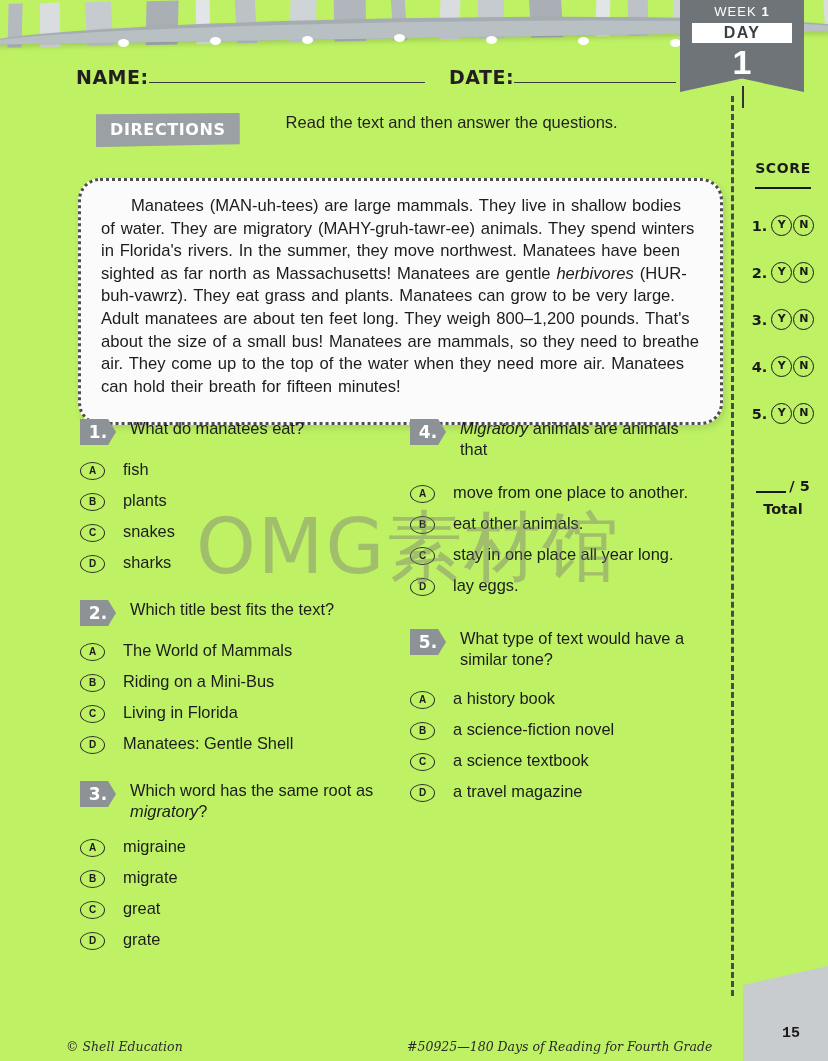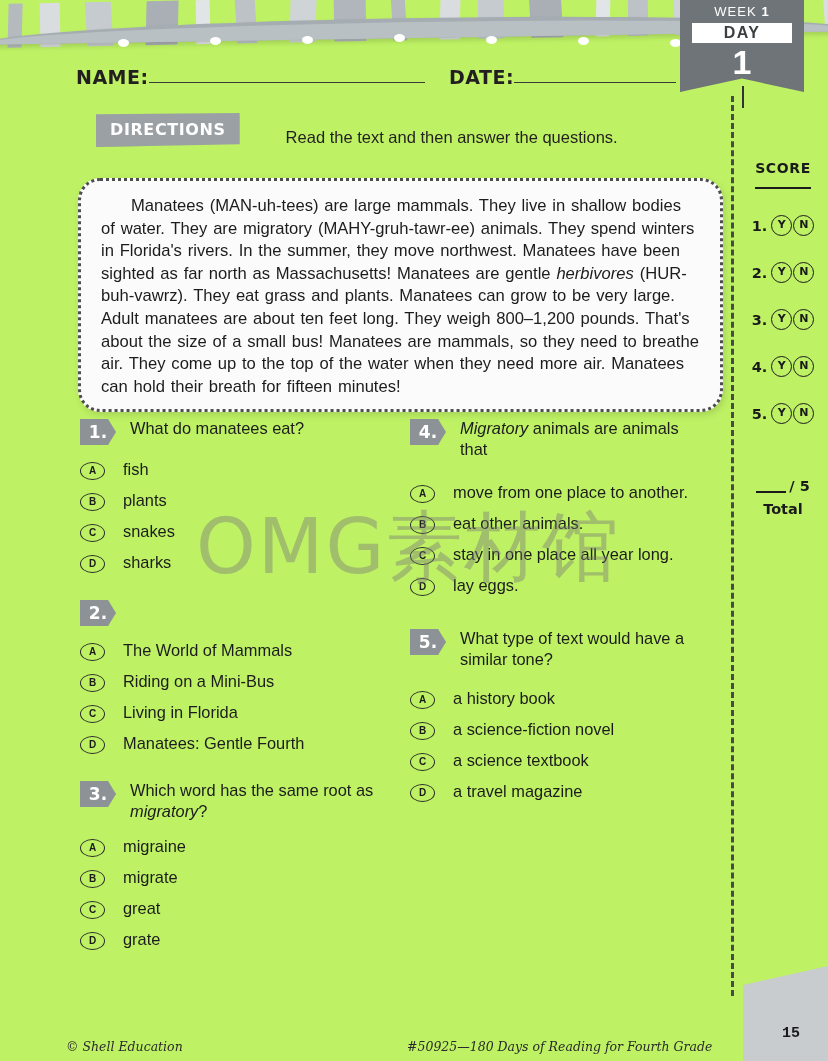--- a/index.html
+++ b/index.html
@@ -121,21 +121,21 @@
     height: 16px;
   }
   .nd-rule.name { width: 290px; margin-right: 24px; }
   .nd-rule.date { width: 170px; }
 
   
   .directions-row {
     position: absolute;
     left: 96px; top: 113px;
     display: flex;
-    align-items: flex-end;
+    align-items: flex-start;
   }
   .directions-badge {
     position: relative;
     background: #9aa0a4;
     color: #ffffff;
     font-family: "DejaVu Sans", sans-serif;
     font-weight: 700;
     font-size: 16px;
     letter-spacing: 0.6px;
     padding: 7px 14px 8px 14px;
@@ -149,21 +149,21 @@
   }
 
   
   .passage {
     position: absolute;
     left: 78px; top: 178px;
     width: 645px;
     box-sizing: border-box;
     border: 3px dotted #4d4d4d;
     border-radius: 22px;
-    padding: 14px 20px 11px 20px;
+    padding: 14px 20px 24px 20px;
     background: #fbfbfb;
     box-shadow: 2px 3px 7px rgba(0,0,0,0.13);
   }
   .passage p {
     margin: 0;
     font-size: 16.6px;
     line-height: 22.6px;
     text-indent: 30px;
     color: #1c1c1c;
     word-spacing: 1.2px;
@@ -426,37 +426,38 @@
         <div class="choice">
           <div class="bubble">D</div>
           <div class="choice-label">sharks</div>
         </div>
       </div>
     </div>
 
     <div class="question" style="margin-top:26px;">
       <div class="qhead">
         <div class="qnum">2.</div>
+        <div class="qtext">Which title best fits the text?</div>
       </div>
       <div class="choices">
         <div class="choice">
           <div class="bubble">A</div>
           <div class="choice-label">The World of Mammals</div>
         </div>
         <div class="choice">
           <div class="bubble">B</div>
           <div class="choice-label">Riding on a Mini-Bus</div>
         </div>
         <div class="choice">
           <div class="bubble">C</div>
           <div class="choice-label">Living in Florida</div>
         </div>
         <div class="choice">
           <div class="bubble">D</div>
-          <div class="choice-label">Manatees: Gentle Fourth</div>
+          <div class="choice-label">Manatees: Gentle Shell</div>
         </div>
       </div>
     </div>
 
     <div class="question" style="margin-top:26px;">
       <div class="qhead">
         <div class="qnum">3.</div>
         <div class="qtext"><span>Which word has the same root as </span><em>migratory</em><span>?</span></div>
       </div>
       <div class="choices">

